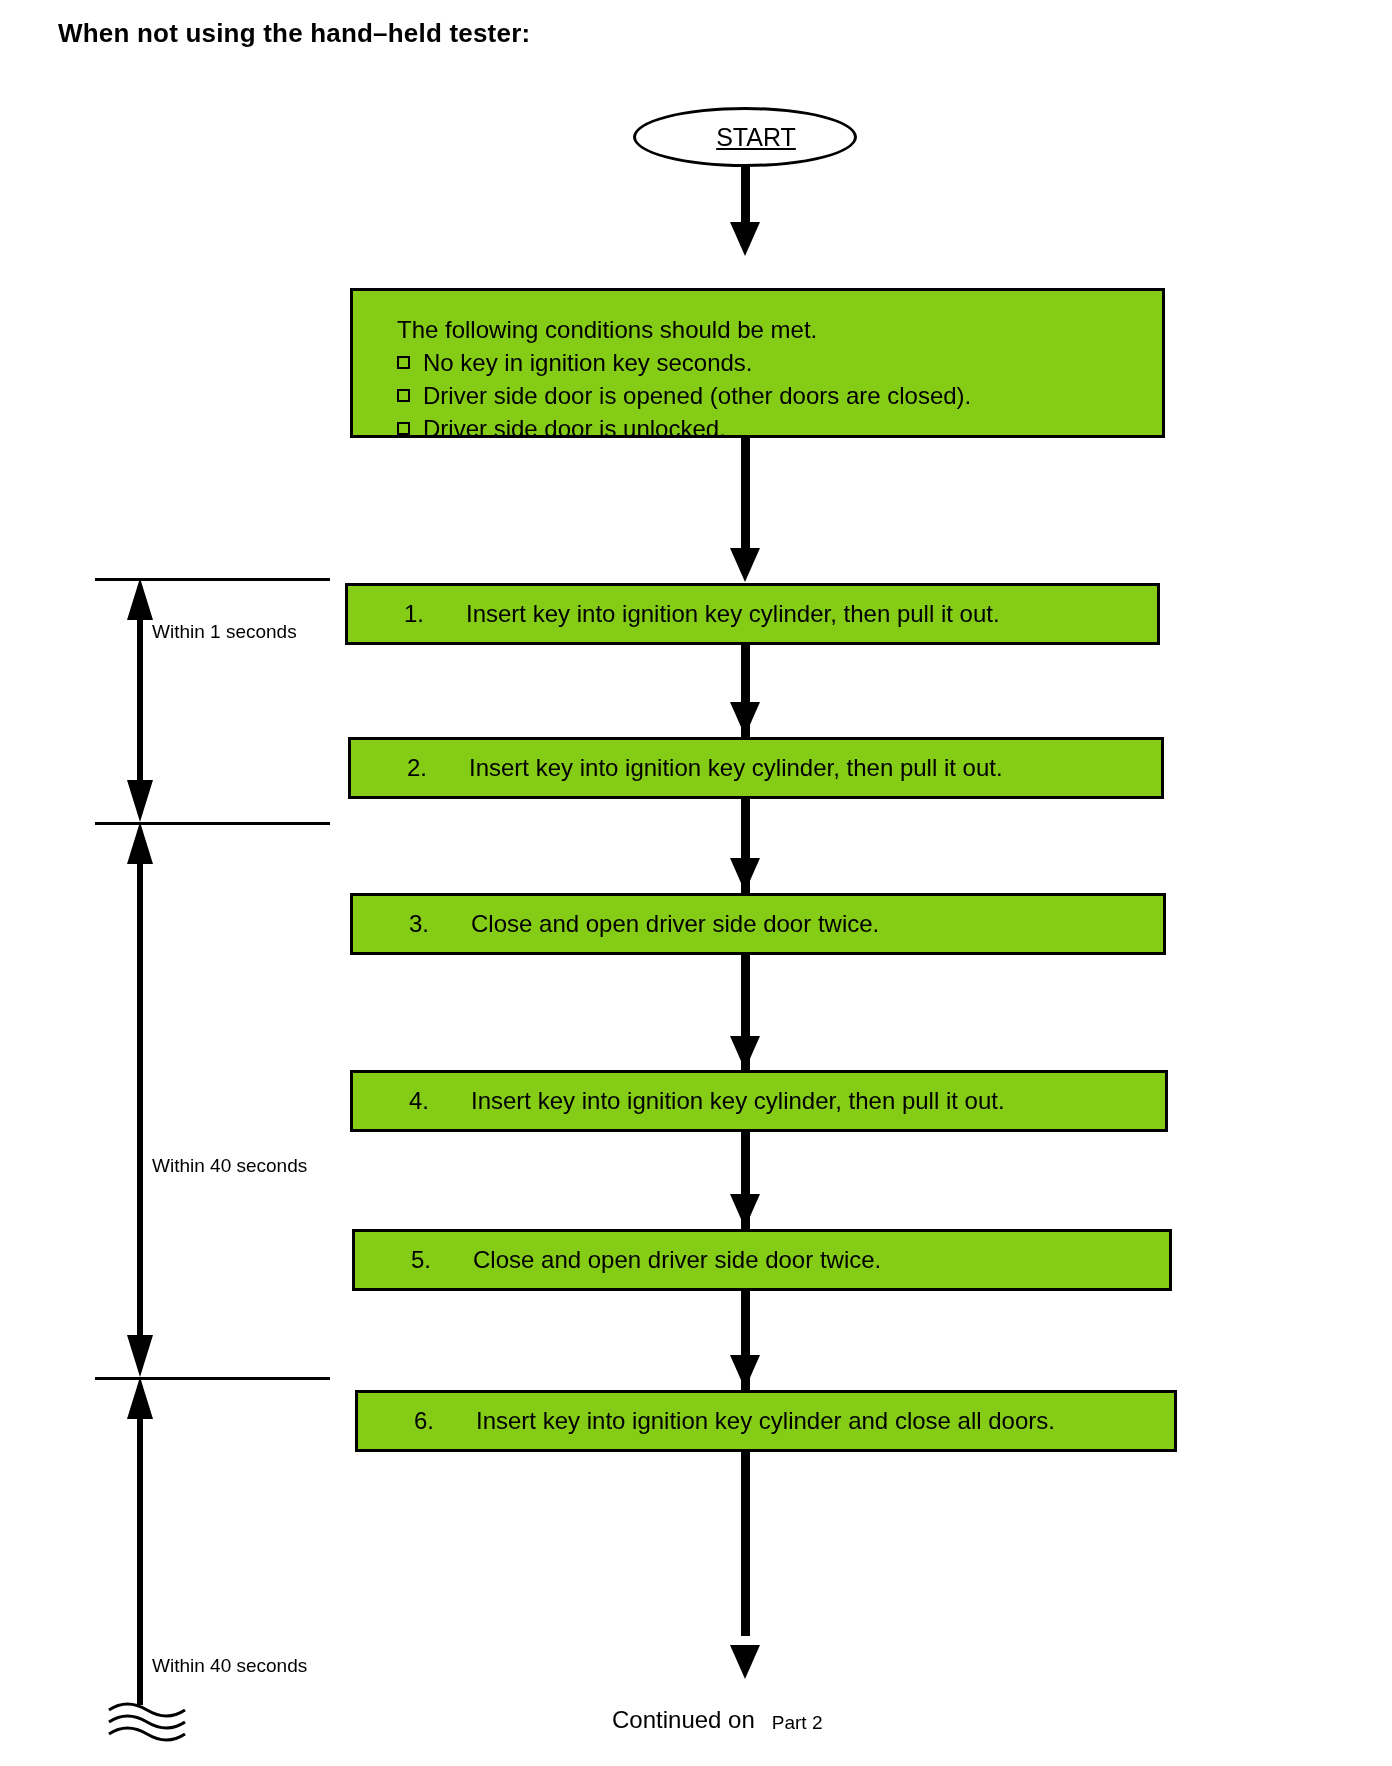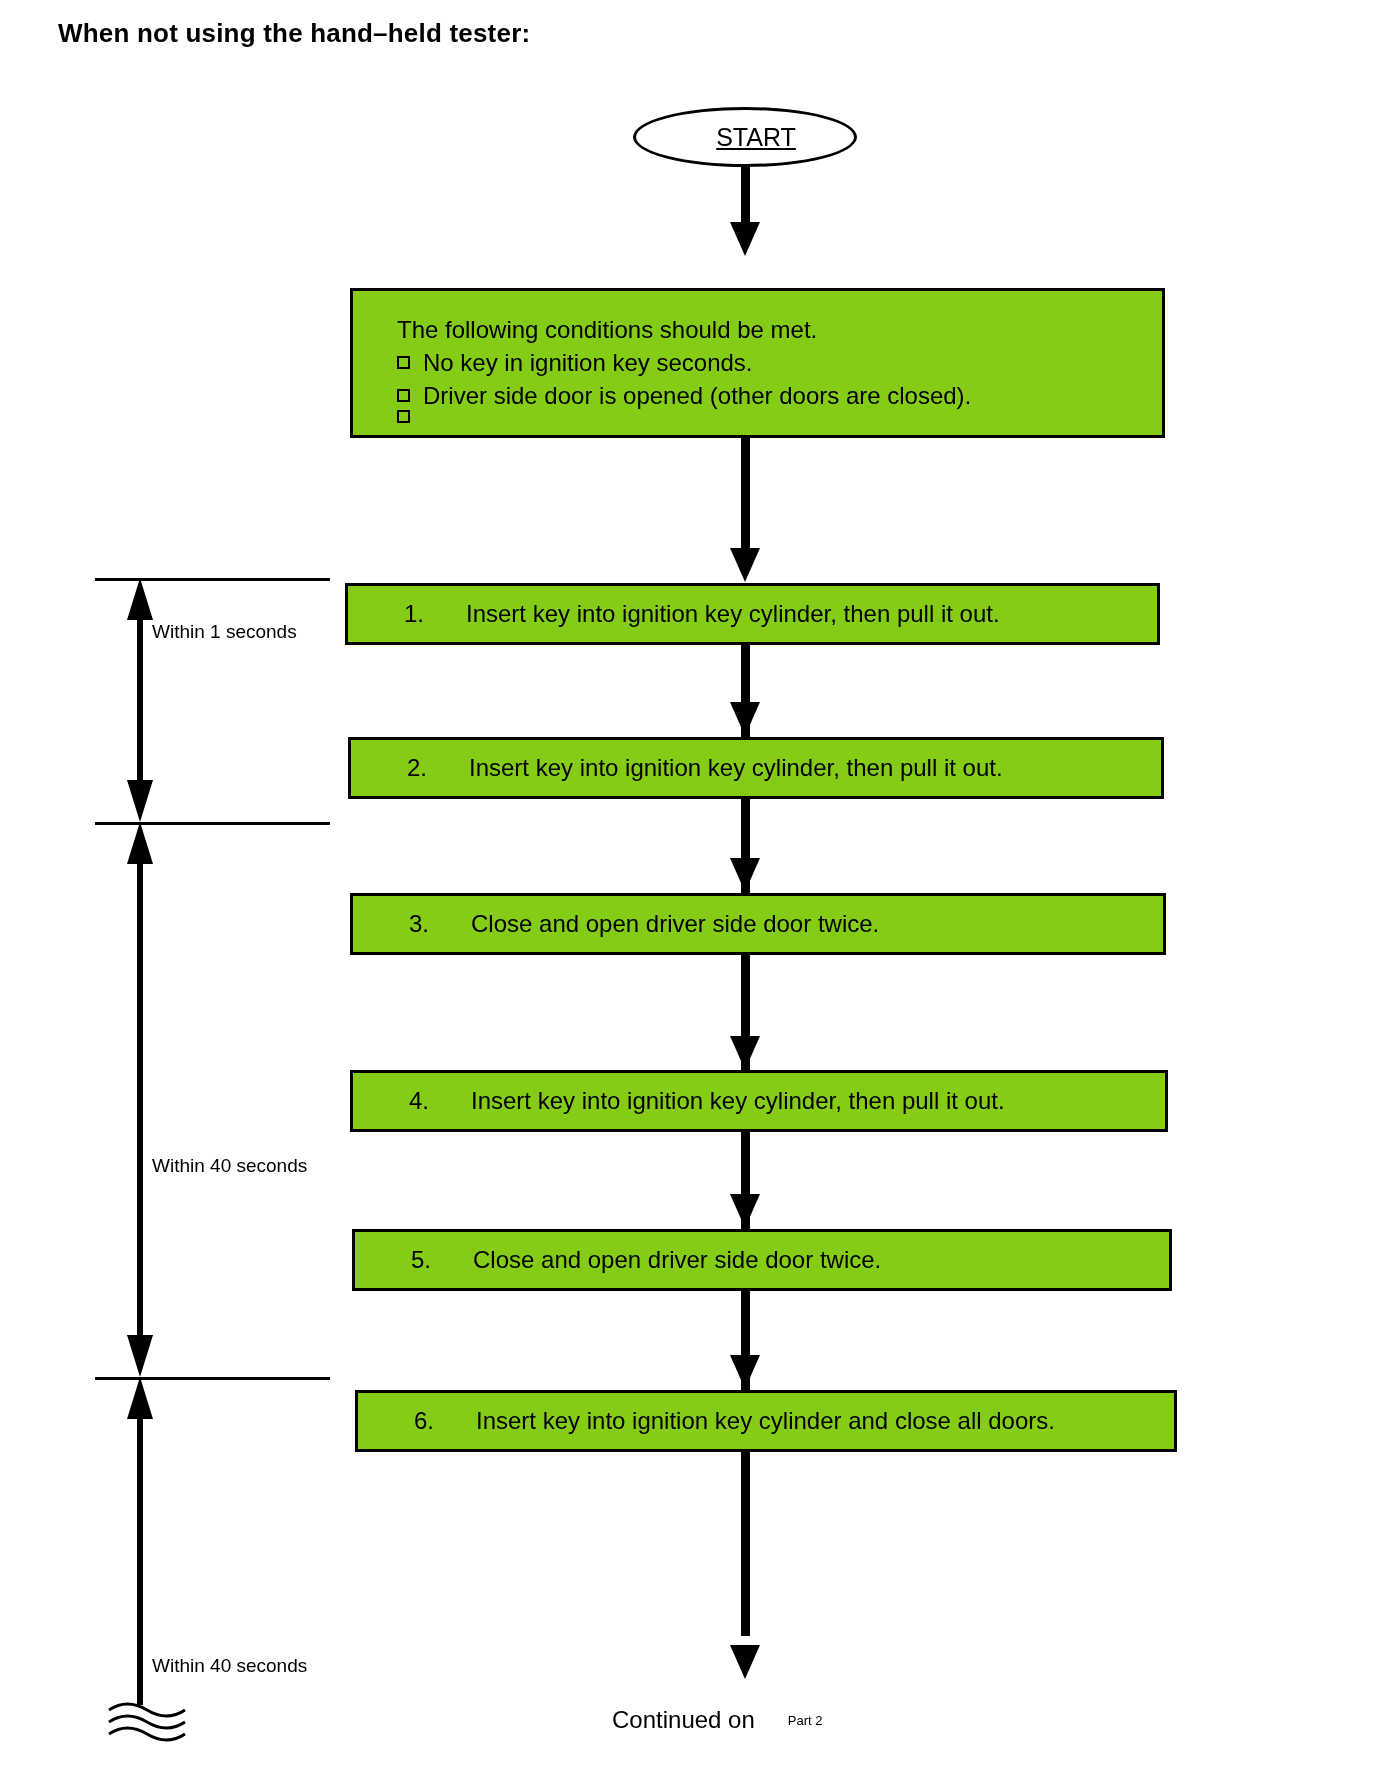--- a/index.html
+++ b/index.html
@@ -149,26 +149,25 @@
 
   
   #break-symbol{ left:105px; top:1700px; }
 
   
   #continued{
     left:612px; top:1706px;
     font-size:24px;
     white-space:nowrap;
     display:flex;
-    align-items:center;
-    gap:8px;
+    align-items:flex-end;
   }
   #continued .small{
-    font-size:13px;
-    margin-left:25px;
+    font-size:19px;
+    margin-left:17px;
   }
 </style>
 </head>
 <body>
 
 <div id="page">
 
   <div class="abs" id="page-title">When not using the hand–held tester:</div>
 
   <div class="abs" id="start-node">
@@ -184,20 +183,21 @@
       <li>
         <span class="chk"></span>
         <span>No key in ignition key seconds.</span>
       </li>
       <li>
         <span class="chk"></span>
         <span>Driver side door is opened (other doors are closed).</span>
       </li>
       <li>
         <span class="chk"></span>
+        <span>Driver side door is unlocked.</span>
       </li>
     </ul>
   </div>
 
   <div class="abs conn" style="top:437px;height:112px;"></div>
   <div class="abs arrowhead-down" style="top:548px;"></div>
 
   <div class="abs proc" style="left:345px;top:583px;width:815px;height:62px;">
     <div class="row">
       <span class="num">1.</span>

